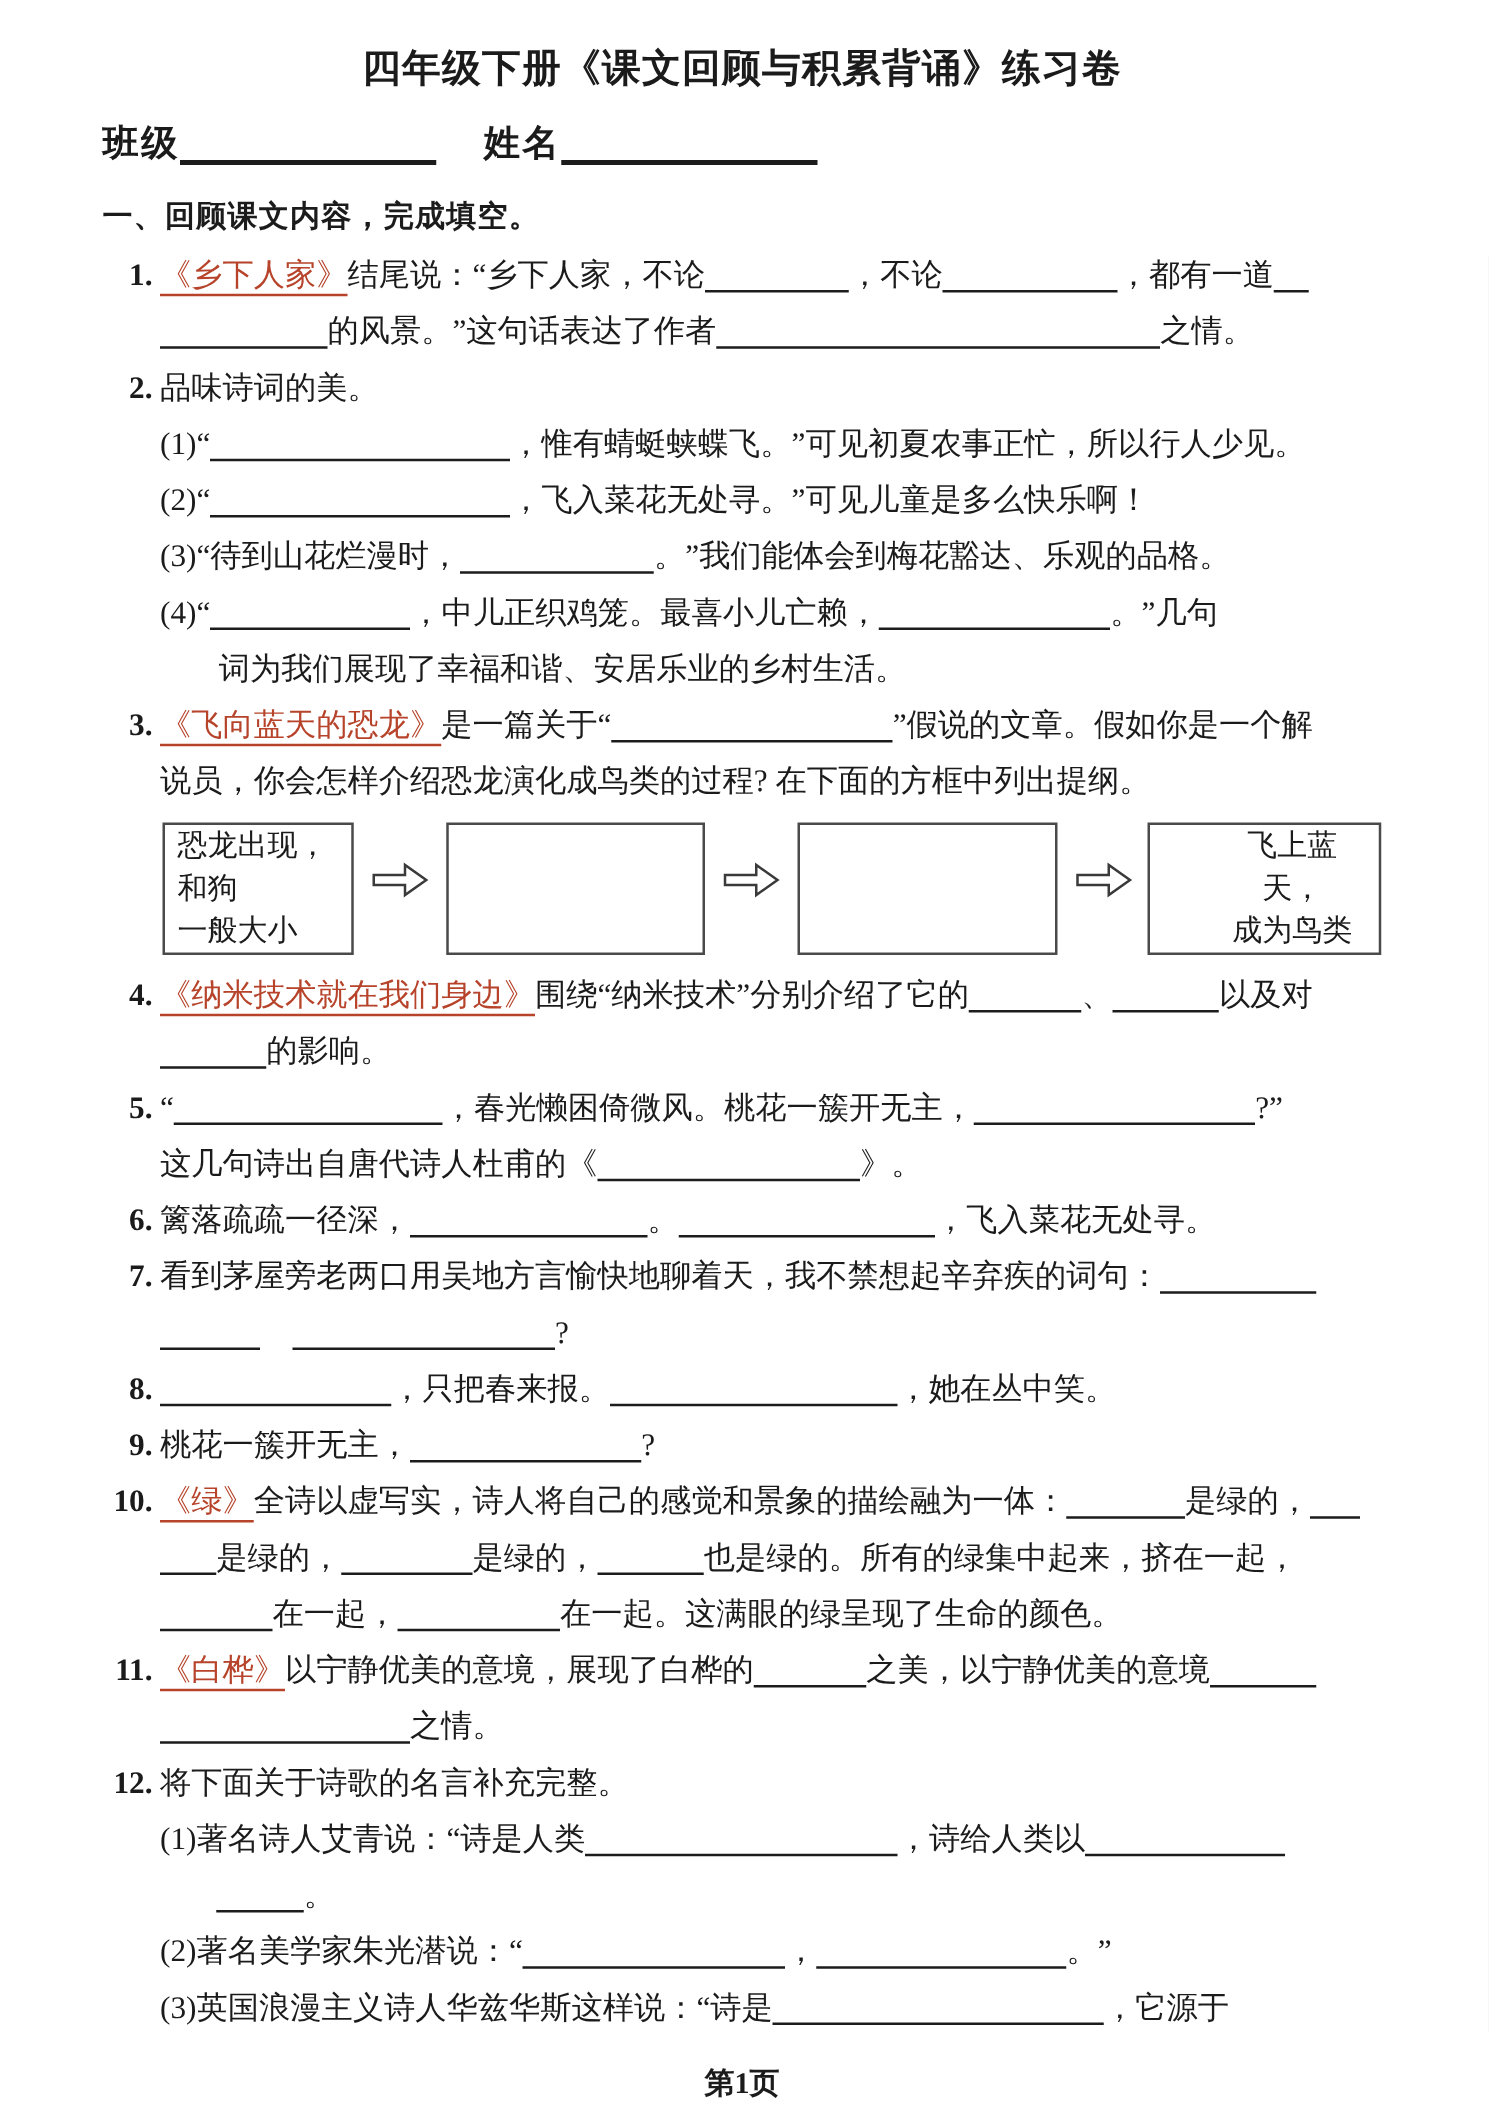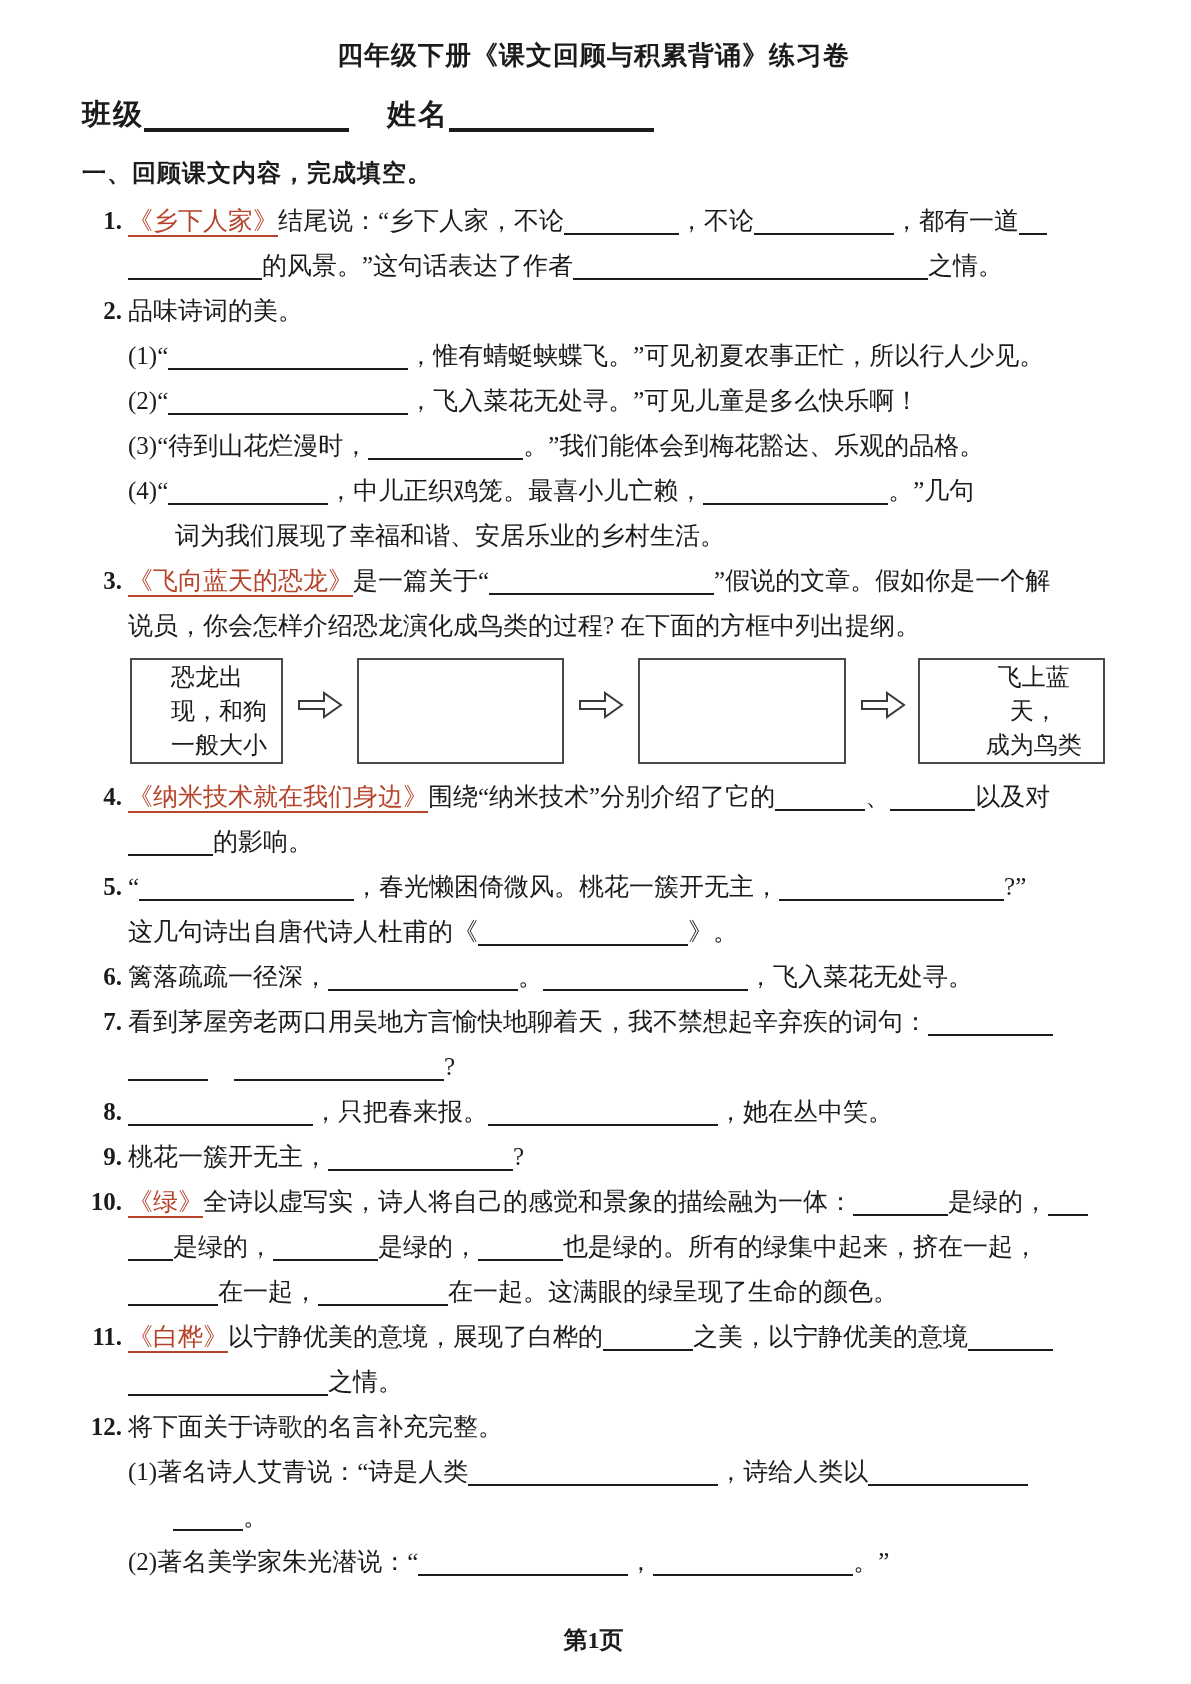--- a/index.html
+++ b/index.html
@@ -5,21 +5,21 @@
   html,body{margin:0;padding:0;background:#e8e8e8;}
   .page{
     width:1191px;min-height:1684px;margin:0 auto;background:#ffffff;
     box-sizing:border-box;padding:26px 86px 24px 82px;
     display:flex;flex-direction:column;
     font-family:"Liberation Serif","DejaVu Serif",serif;
     color:#1b1b1b;font-size:25px;line-height:45px;
   }
   .title{
     text-align:center;font-family:"DejaVu Sans","Liberation Sans",sans-serif;
-    font-weight:bold;font-size:26px;line-height:46px;letter-spacing:1px;margin-top:6px;
+    font-weight:bold;font-size:31px;line-height:46px;letter-spacing:1px;margin-top:6px;
   }
   .name-row{
     font-family:"DejaVu Sans","Liberation Sans",sans-serif;
     font-weight:bold;font-size:29px;line-height:44px;margin-top:14px;
   }
   .name-row .lbl{letter-spacing:2px;}
   .bl{display:inline-block;height:0;border-bottom:2px solid #1c1c1c;vertical-align:-6px;}
   .bl.thick{border-bottom-width:4px;vertical-align:-8px;}
   .gp{display:inline-block;height:0;}
   .name-gap{display:inline-block;width:38px;}
@@ -30,21 +30,21 @@
   .q{display:flex;align-items:flex-start;}
   .qn{flex:none;width:40px;text-align:right;margin-right:6px;font-weight:bold;}
   .qb{flex:1;min-width:0;}
   .ln{min-height:45px;}
   .bk{color:var(--accent,#b6432a);border-bottom:2px solid currentColor;padding-bottom:1px;}
   .chart{display:flex;align-items:center;margin:10px 0 10px 2px;}
   .fbox{
     box-sizing:border-box;border:2px solid #4a4a4a;height:106px;
     display:flex;align-items:center;background:#fff;
   }
-  .fbox span{display:block;padding:0 10px;font-size:24px;line-height:34px;white-space:pre-line;margin-left:29px;}
+  .fbox span{display:block;padding:0 10px;font-size:24px;line-height:34px;white-space:pre-line;}
   .fbox.b1{width:158px;}
   .fbox.b2{width:214px;margin-left:14px;}
   .fbox.b3{width:214px;margin-left:14px;}
   .fbox.b4{width:192px;margin-left:12px;padding-left:45px;}
   .fbox.b4 span{text-align:center;margin:0 auto;}
   .arr{flex:none;margin:0 0 0 14px;display:block;}
   .footer{
     margin-top:auto;text-align:center;font-weight:bold;font-size:24px;
     padding-top:18px;line-height:40px;
   }
@@ -166,18 +166,19 @@
           <div class="ln"><span class="bl" style="width: 200px;"></span><span>之情。</span></div>
         </div>
       </div>
       <div class="q">
         <span class="qn">12.</span>
         <div class="qb">
           <div class="ln"><span>将下面关于诗歌的名言补充完整。</span></div>
           <div class="ln"><span>(1)著名诗人艾青说：“诗是人类</span><span class="bl" style="width: 250px;"></span><span>，诗给人类以</span><span class="bl" style="width: 160px;"></span></div>
           <div class="ln"><span class="gp" style="width: 45px;"></span><span class="bl" style="width: 70px;"></span><span>。</span></div>
           <div class="ln"><span>(2)著名美学家朱光潜说：“</span><span class="bl" style="width: 210px;"></span><span>，</span><span class="bl" style="width: 200px;"></span><span>。”</span></div>
+          <div class="ln"><span>(3)英国浪漫主义诗人华兹华斯这样说：“诗是</span><span class="bl" style="width: 265px;"></span><span>，它源于</span></div>
         </div>
       </div>
     </div>
 
   <div class="footer">第1页</div>
 </div>
 
 </body></html>

